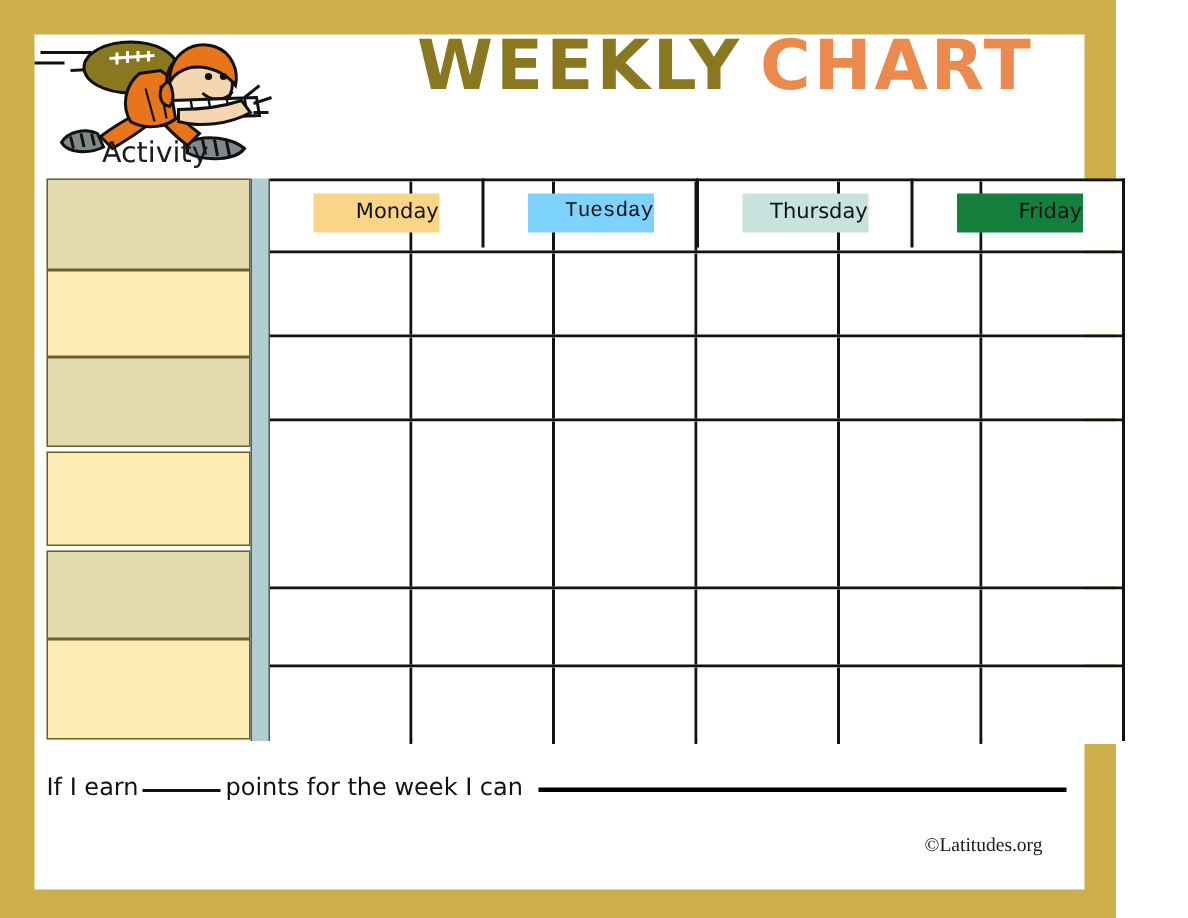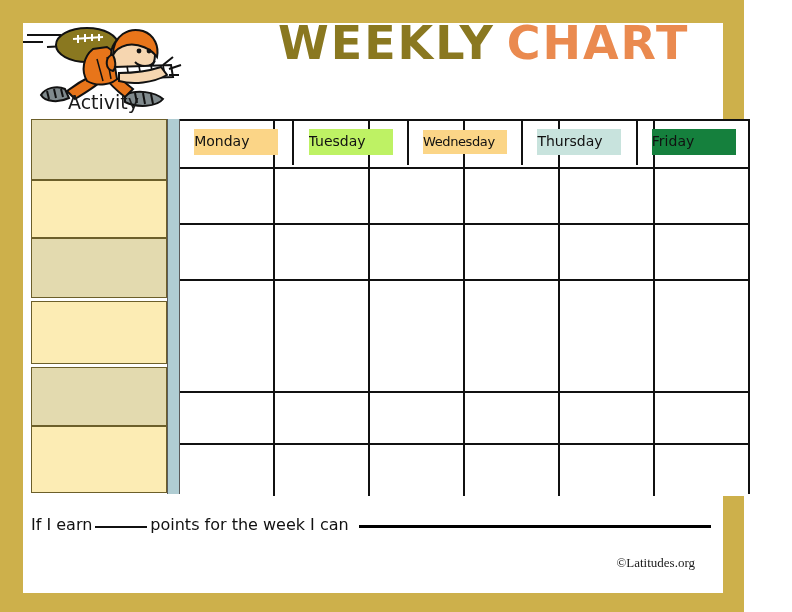--- a/index.html
+++ b/index.html
@@ -162,21 +162,21 @@
     border-right: 2px solid #111;
     display: flex;
     align-items: center;
     justify-content: center;
   }
   .head-cell:last-child { border-right: none; }
   .chip {
     display: inline-block;
     padding: 5px 0 6px;
     width: 84px;
-    text-align: left;
+    text-align: right;
     font-family: "DejaVu Sans", sans-serif;
     font-size: 14px;
     color: #111;
     line-height: 1.05;
     white-space: nowrap;
     overflow: hidden;
   }
   .chip.narrow { font-size: 13px; letter-spacing: -0.4px; }
 
   
@@ -338,24 +338,21 @@
           <div class="cell"></div>
           <div class="cell"></div>
         </div>
       </div>
 
       <div class="head-row">
         <div class="head-cell">
           <span class="chip" style="background:#fbd587;">Monday</span>
         </div>
         <div class="head-cell">
-          <span class="chip" style="background:#bef264;">Tuesday</span>
-        </div>
-        <div class="head-cell">
-          <span class="chip narrow" style="background:#fbd587;">Wednesday</span>
+          <span class="chip" style="background:#7dd3fc;font-family:Liberation Mono, monospace;">Tuesday</span>
         </div>
         <div class="head-cell">
           <span class="chip" style="background:#c8e3dd;">Thursday</span>
         </div>
         <div class="head-cell">
           <span class="chip" style="background:#15803d;">Friday</span>
         </div>
       </div>
 
     </div>

